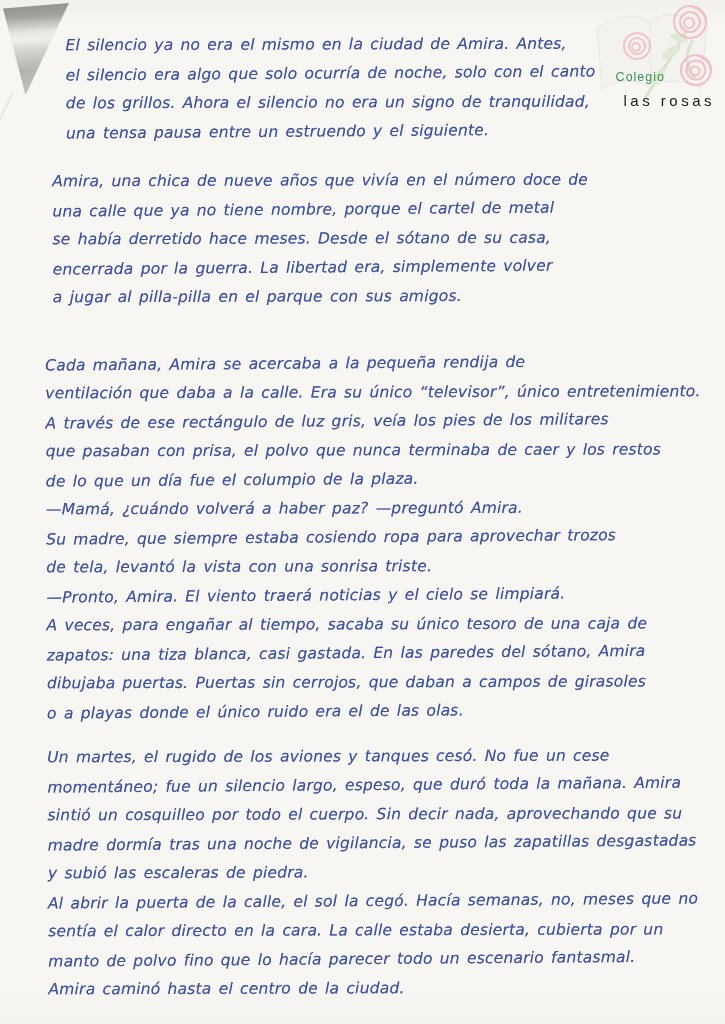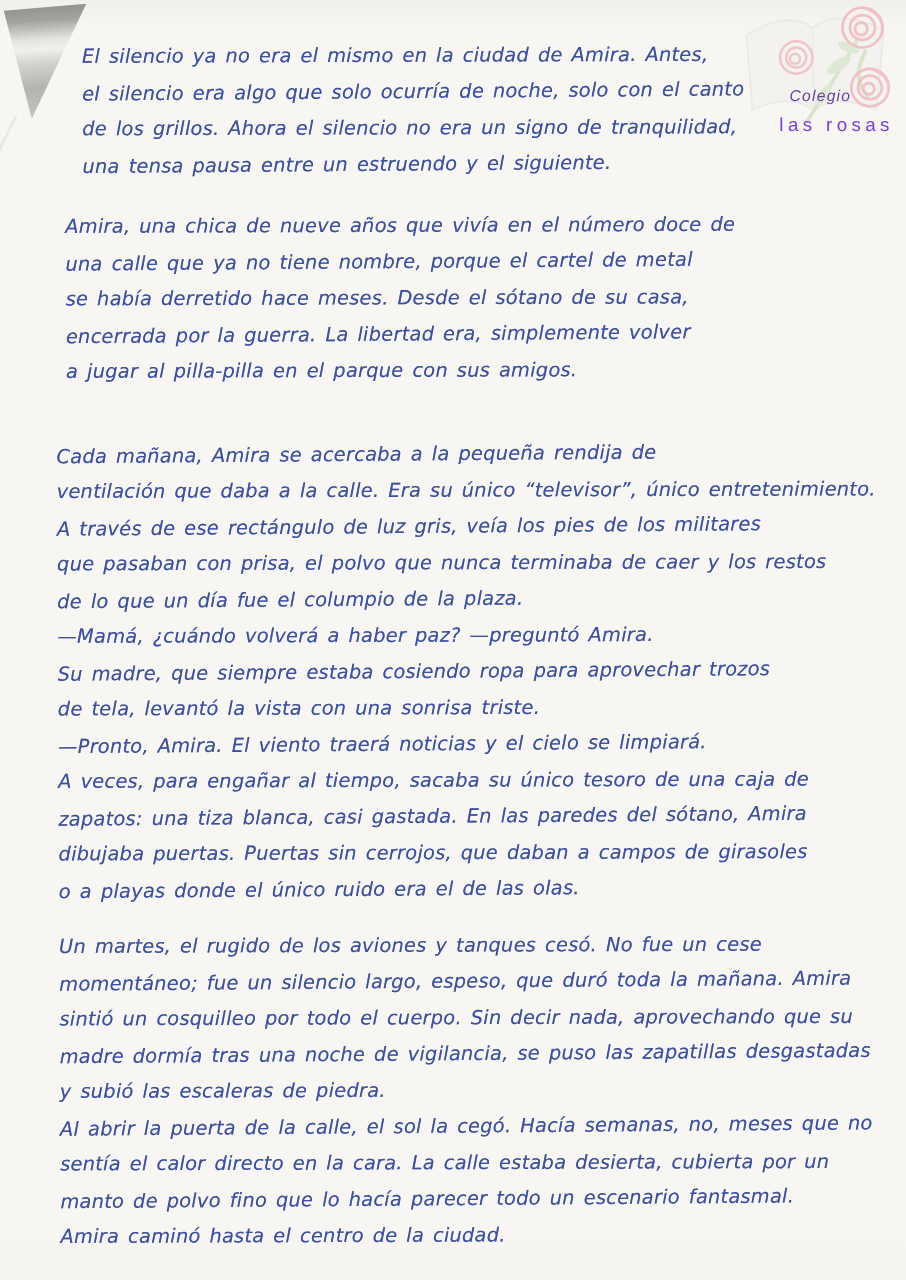--- a/index.html
+++ b/index.html
@@ -17,26 +17,26 @@
   }
   .corner-shadow{
     position:absolute;left:12px;top:92px;width:2px;height:56px;
     background:#b2b1ac;opacity:.22;transform:rotate(26deg);transform-origin:top left;
   }
 
   
   .watermark{position:absolute;right:0;top:0;width:150px;height:125px;pointer-events:none;}
   .watermark svg{position:absolute;right:0;top:0;}
   .wm-text1{
-    position:absolute;top:70px;right:44px;font-size:12.5px;letter-spacing:1px;
-    color:#4c1d95;opacity:.85;font-family:"Liberation Sans",sans-serif;font-style:italic;
+    position:absolute;top:70px;right:60px;font-size:12.5px;letter-spacing:1px;
+    color:#15803d;opacity:.85;font-family:"Liberation Sans",sans-serif;
   }
   .wm-text2{
     position:absolute;top:92px;right:10px;font-size:15px;letter-spacing:3.5px;
-    color:#6d28d9;opacity:.9;font-family:"Liberation Sans",sans-serif;
+    color:#000000;opacity:.9;font-family:"Liberation Sans",sans-serif;
   }
 
   
   .manuscript{
     position:absolute;left:46px;top:30px;width:665px;
     transform:rotate(-0.3deg);
     font-style:italic;
     font-size:15.5px;line-height:29px;
     letter-spacing:0.2px;word-spacing:2px;
     color:#3c50a2;

